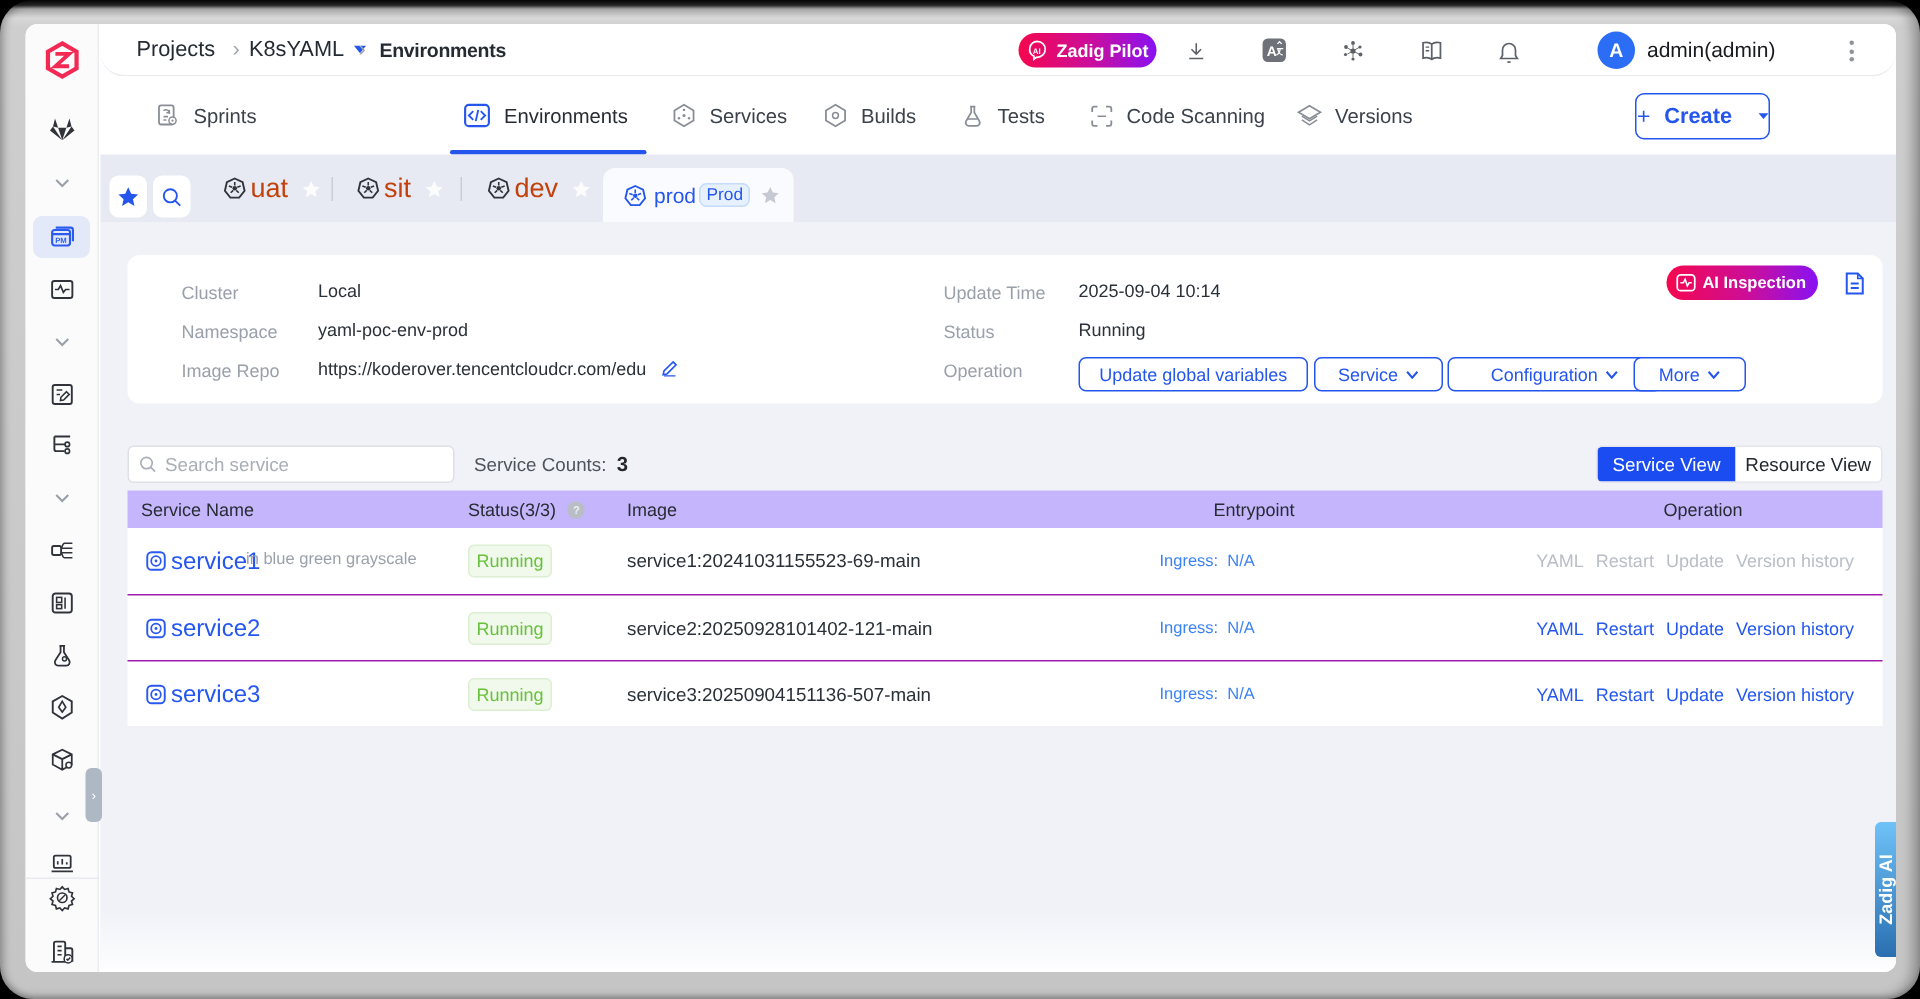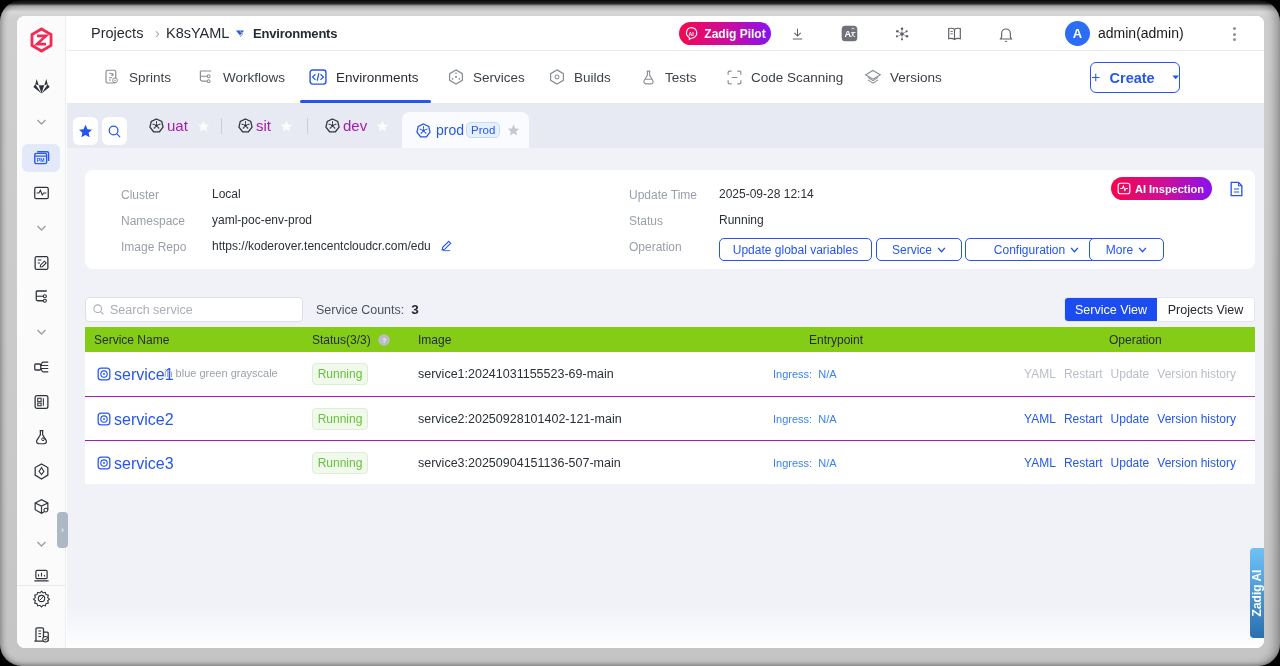--- a/index.html
+++ b/index.html
@@ -18,21 +18,21 @@
 .sb { position:absolute; left:0; width:49px; display:flex; justify-content:center; }
 #sb-active { position:absolute; left:5px; top:128px; width:38px; height:28px;
   background:#e4e9f9; border-radius:6px; }
 #sb-handle { position:absolute; left:40px; top:496px; width:11px; height:36px;
   background:#aeb7c4; border-radius:4px; color:#fff; font-size:9px;
   display:flex; align-items:center; justify-content:center; z-index:5;}
 #sb-divider { position:absolute; left:0; top:569px; width:49px; border-top:1px solid #e8eaed; }
 
 #main { position:absolute; left:50px; top:0; width:1197px; height:100%; background:#fff; }
 #crumbbar { position:absolute; left:0; top:0; width:100%; height:35px;
-  border-bottom:1px solid #e9ebee; background:#fff; }
+  border-bottom:1px solid #e9ebee; background:#fff;border-radius:16px; }
 .crumb { position:absolute; top:0; height:34px; display:flex; align-items:center;
   font-size:14.5px; color:#252b33; }
 #pilot { position:absolute; left:612px; top:6px; width:92px; height:23px;
   border-radius:12px; background:linear-gradient(90deg,#f5074e,#cb0e9b 52%,#8812f2);
   color:#fff; font-size:12px; font-weight:700; display:flex; align-items:center;
   justify-content:center; gap:5px; }
 .hic { position:absolute; top:11px; }
 #avatar { position:absolute; left:998px; top:5px; width:25px; height:25px; border-radius:50%;
   background:#2b6ef5; color:#fff; font-size:13px; font-weight:700;
   display:flex; align-items:center; justify-content:center; }
@@ -43,21 +43,21 @@
   font-size:13.5px; color:#3c424b; }
 #tabunder { position:absolute; left:233px; top:49px; width:131px; height:3px;
   background:#2456ee; border-radius:2px; }
 #createbtn { position:absolute; left:1023px; top:11px; width:90px; height:31px;
   border:1.5px solid #2456ee; border-radius:6px; color:#2456ee; font-size:14.5px;
   font-weight:700; display:flex; align-items:center; justify-content:center; gap:9px; }
 #envrow { position:absolute; left:0; top:87px; width:100%; height:45px; background:#e7eaf3; }
 .envbtn { position:absolute; top:14px; width:25px; height:28px; background:#fff;
   border-radius:6px; display:flex; align-items:center; justify-content:center; }
 .envtab { position:absolute; top:0; height:45px; display:flex; align-items:center;
-  font-size:15px; color:#a21caf; font-weight:400; gap:3px;}
+  font-size:18px; color:#c2410c; font-weight:400; gap:3px;}
 .envsep { position:absolute; top:15px; height:16px; border-left:1px solid #c9cdd8; }
 #envactive { position:absolute; left:335px; top:9px; width:127px; height:36px;
   background:#fafbfe; border-radius:8px 8px 0 0; display:flex; align-items:center; }
 #prodbadge { margin-left:2px; padding:1px 4px; background:#e7f1fd; border:1px solid #c4dcfa;
   border-radius:5px; color:#2456ee; font-size:11.5px; font-weight:400; }
 
 #content { position:absolute; left:0; top:132px; width:100%; height:498px; background:#f0f2f8; }
 #card { position:absolute; left:18px; top:22px; width:1170px; height:99px;
   background:#fff; border-radius:8px; }
 .lbl { position:absolute; font-size:12px; color:#9aa0aa; }
@@ -71,21 +71,21 @@
 
 #searchbox { position:absolute; left:18px; top:149px; width:218px; height:25px;
   background:#fff; border:1px solid #dde0e6; border-radius:4px; display:flex;
   align-items:center; padding:0 6px; gap:5px; color:#a9adb5; font-size:12.5px; }
 #viewtoggle { position:absolute; left:997px; top:149px; height:25px; display:flex;
   border-radius:4px; overflow:hidden; border:1px solid #e3e6ec; }
 #viewtoggle .vt { height:100%; display:flex; align-items:center; justify-content:center;
   font-size:12.5px; font-weight:400; }
 
 #thead { position:absolute; left:18px; top:179px; width:1170px; height:25px;
-  background:#84cc16; }
+  background:#c4b5fd; }
 .th { position:absolute; top:0; height:25px; display:flex; align-items:center;
   font-size:12px; color:#272c33; }
 .trow { position:absolute; left:18px; width:1170px; height:44px; background:#fff; }
 .trow + .trow { border-top:1px solid #a21caf; }
 .svclink { position:absolute; font-size:16px; color:#2457ef; font-weight:400; }
 #docicon { position:absolute; right:11px; top:11px; }
 .svcic { position:absolute; left:12px; top:15px; }
 .runbadge { position:absolute; left:227px; top:11px; width:56px; height:22px;
   background:#f0f9eb; border:1px solid #dcefd2; border-radius:4px; color:#67c23a;
   font-size:12px; display:flex; align-items:center; justify-content:center; }
@@ -270,29 +270,20 @@
           <svg width="18" height="18" viewBox="0 0 24 24">
             <rect x="4" y="3" width="13" height="17" rx="2" fill="none" stroke="#898e96" stroke-width="1.6"></rect>
             <path d="M8 7.5 c3-1.5 5 0 5 2" fill="none" stroke="#898e96" stroke-width="1.4"></path>
             <path d="M13 7 l.3 2.8 -2.8-.4" fill="none" stroke="#898e96" stroke-width="1.4"></path>
             <path d="M8 13 h4 M8 16 h2.5" stroke="#898e96" stroke-width="1.4"></path>
             <circle cx="16" cy="16.5" r="3.2" fill="#fff" stroke="#898e96" stroke-width="1.3"></circle>
             <circle cx="16" cy="16.5" r="1" fill="#898e96"></circle>
           </svg>
           Sprints
         </div>
-        <div class="ptab" style="left:130px">
-          <svg width="18" height="18" viewBox="0 0 24 24">
-            <path d="M4.5 4 H19 M4.5 4 V15 a2.5 2.5 0 0 0 2.5 2.5 H13" fill="none" stroke="#898e96" stroke-width="1.6"></path>
-            <circle cx="15.5" cy="11" r="1.9" fill="none" stroke="#898e96" stroke-width="1.4"></circle>
-            <circle cx="15.5" cy="17.5" r="1.9" fill="none" stroke="#898e96" stroke-width="1.4"></circle>
-            <path d="M4.5 11 H13.5" stroke="#898e96" stroke-width="1.4"></path>
-          </svg>
-          Workflows
-        </div>
         <div class="ptab" style="left:241px;color:#272c33">
           <svg width="20" height="20" viewBox="0 0 24 24">
             <rect x="2.5" y="3.5" width="19" height="17" rx="3" fill="none" stroke="#2456ee" stroke-width="1.7"></rect>
             <path d="M9 8.5 L5.5 12 L9 15.5 M15 8.5 L18.5 12 L15 15.5 M13 7.5 L11 16.5" fill="none" stroke="#2456ee" stroke-width="1.5"></path>
           </svg>
           Environments
         </div>
         <div id="tabunder"></div>
         <div class="ptab" style="left:380px">
           <svg width="18" height="18" viewBox="0 0 24 24">
@@ -410,21 +401,21 @@
           <div class="lbl" style="left:36px;top:44px">Namespace</div>
           <div class="val" style="left:127px;top:43px">yaml-poc-env-prod</div>
           <div class="lbl" style="left:36px;top:70px">Image Repo</div>
           <div class="val" style="left:127px;top:69px">https://koderover.tencentcloudcr.com/edu
             <svg width="13" height="13" viewBox="0 0 24 24" style="vertical-align:-2px;margin-left:6px">
                 <path d="M16.2 4.2 l3.6 3.6 L8.5 19 l-4.6 1 1-4.6Z" fill="none" stroke="#2456ee" stroke-width="2"></path>
                 <path d="M5 21.5 h14" stroke="#2456ee" stroke-width="1.6"></path>
               </svg>
           </div>
           <div class="lbl" style="left:544px;top:18px">Update Time</div>
-          <div class="val" style="left:634px;top:17px">2025-09-28 12:14</div>
+          <div class="val" style="left:634px;top:17px">2025-09-04 10:14</div>
           <div class="lbl" style="left:544px;top:44px">Status</div>
           <div class="val" style="left:634px;top:43px">Running</div>
           <div class="lbl" style="left:544px;top:70px">Operation</div>
           <div class="opbtn" style="left:634px;width:153px">Update global variables</div>
           <div class="opbtn" style="left:791px;width:86px">Service
             <svg width="9" height="6" viewBox="0 0 10 7">
                 <path d="M1 1 L5 5.6 L9 1" fill="none" stroke="#2456ee" stroke-width="1.6"></path>
               </svg>
           </div>
           <div class="opbtn" style="left:880px;width:143px">Configuration
@@ -453,21 +444,21 @@
         <div id="searchbox">
           <svg width="13" height="13" viewBox="0 0 24 24">
               <circle cx="10.5" cy="10.5" r="7" fill="none" stroke="#a9adb5" stroke-width="2"></circle>
               <path d="M15.8 15.8 L21 21" stroke="#a9adb5" stroke-width="2"></path>
             </svg>
           Search service
         </div>
         <div class="crumb" style="left:249px;top:149px;height:25px;font-size:12.5px;color:#4e545c">Service Counts:&nbsp;&nbsp;<b style="color:#23272e;font-size:13.5px">3</b></div>
         <div id="viewtoggle">
           <div class="vt" style="width:92px;background:#1b4cf2;color:#fff">Service View</div>
-          <div class="vt" style="width:97px;background:#fff;color:#23272e">Projects View</div>
+          <div class="vt" style="width:97px;background:#fff;color:#23272e">Resource View</div>
         </div>
         <div id="thead">
           <div class="th" style="left:9px">Service Name</div>
           <div class="th" style="left:227px">Status(3/3)
             <svg width="14" height="14" viewBox="0 0 24 24" style="margin-left:6px">
                 <circle cx="12" cy="12" r="10" fill="#b9bdc6"></circle>
                 <text x="8.5" y="16.8" font-size="13" fill="#eef0f6" font-weight="bold" font-family="Liberation Sans">?</text>
               </svg>
           </div>
           <div class="th" style="left:333px">Image</div>

